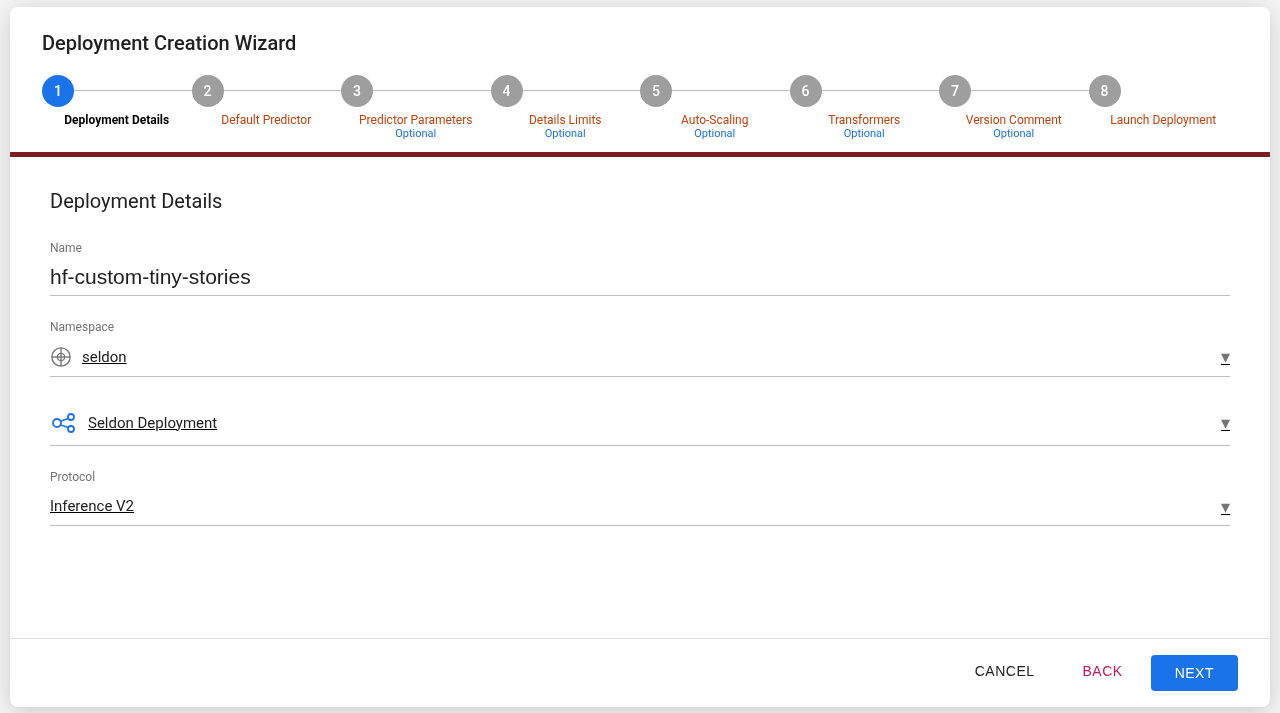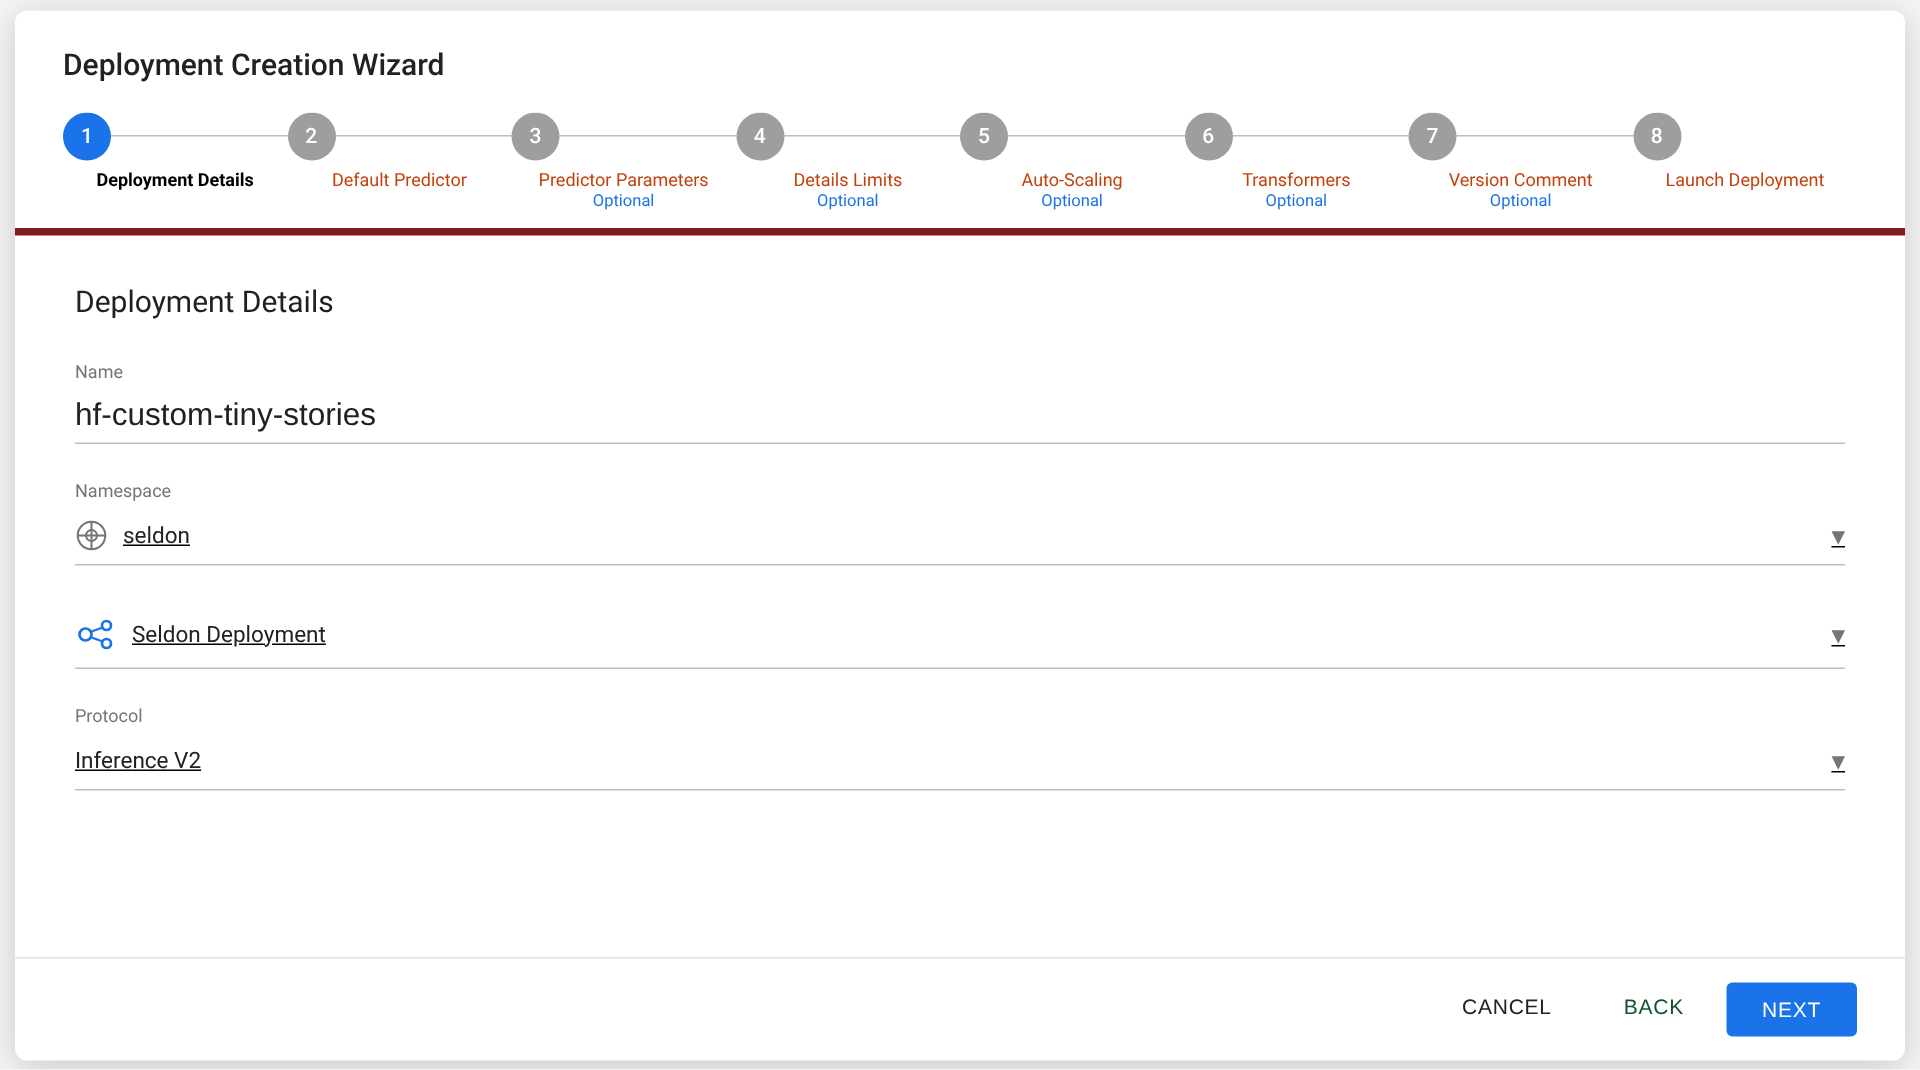--- a/index.html
+++ b/index.html
@@ -180,21 +180,21 @@
       border-radius: 4px;
       cursor: pointer;
       letter-spacing: 0.5px;
     }
     .btn-cancel {
       background: transparent;
       color: #212121;
     }
     .btn-back {
       background: transparent;
-      color: #14532d;
+      color: #be185d;
       cursor: default;
     }
     .btn-next {
       background: #1a73e8;
       color: #fff;
       padding: 10px 24px;
     }
   </style>
 </head>
 <body>

